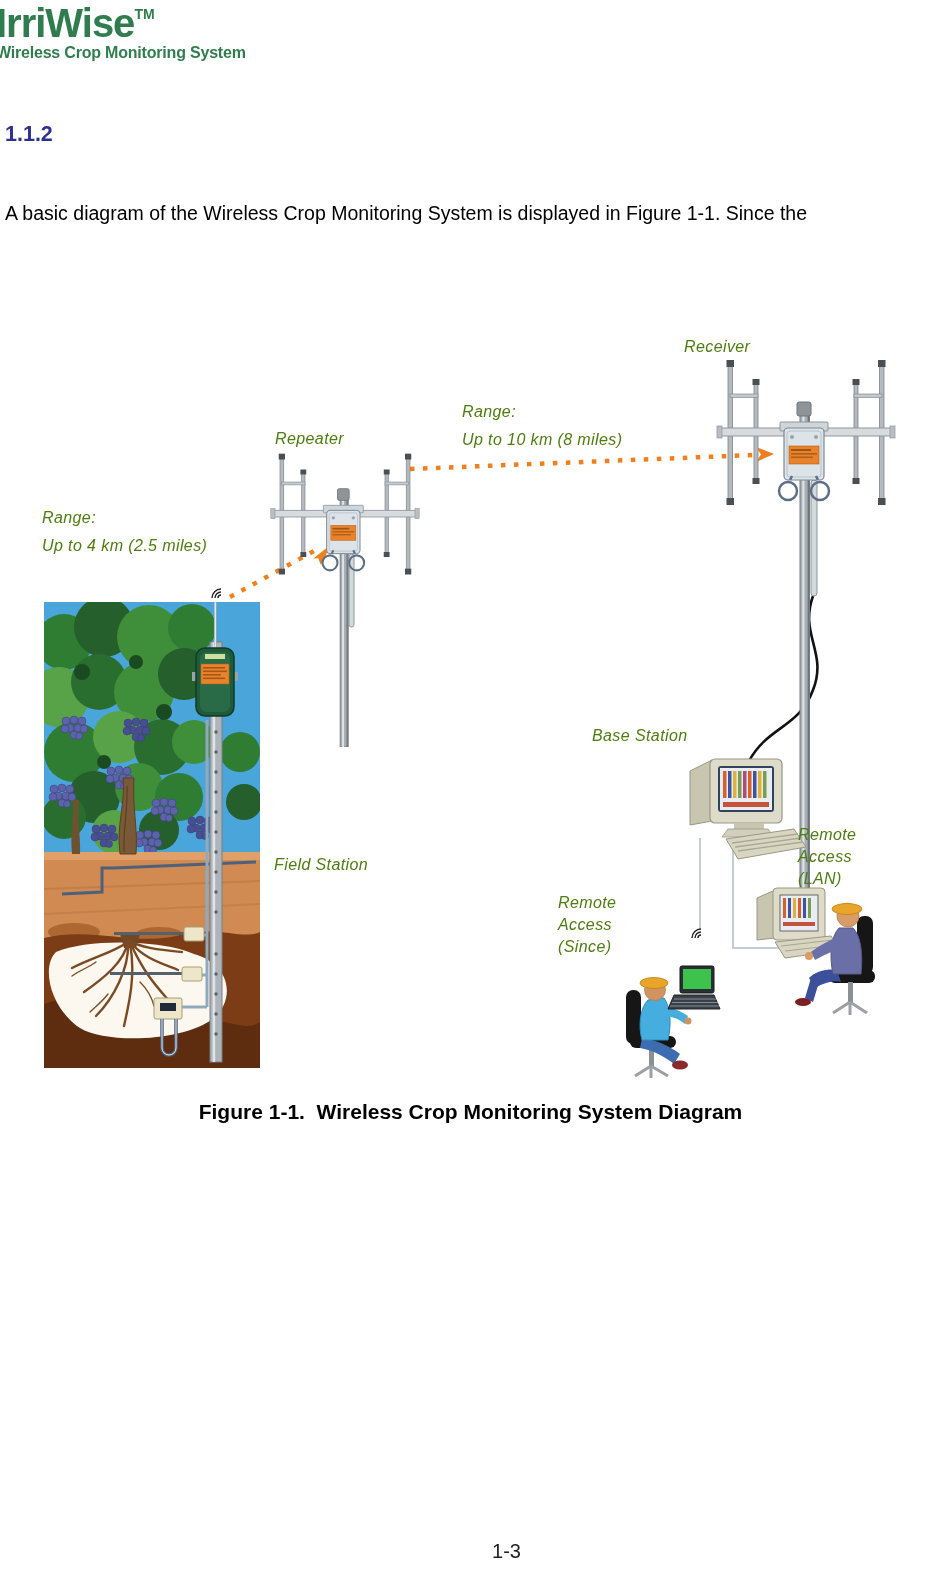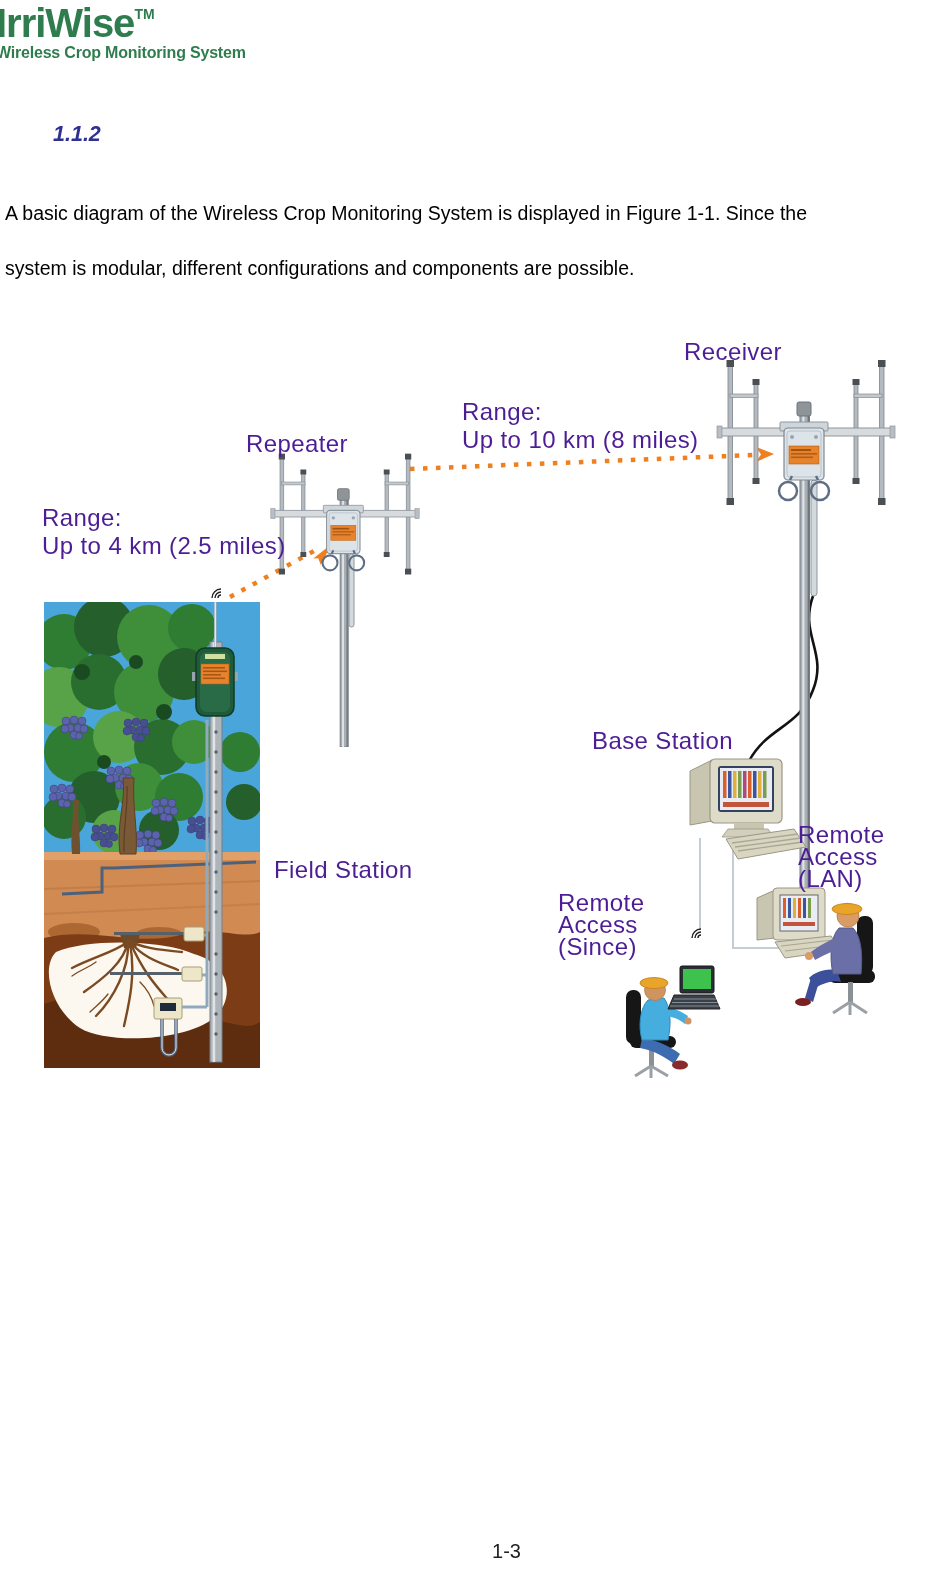--- a/index.html
+++ b/index.html
@@ -5,29 +5,29 @@
   html,body{margin:0;padding:0;background:#fff;}
   .page{position:relative;width:941px;height:1584px;background:#fff;overflow:hidden;
         font-family:"Liberation Sans","DejaVu Sans",sans-serif;color:#1a1a1a;}
   
   .logo{position:absolute;left:-4px;top:2px;color:#2F7D4E;}
   .logo .brand{font-size:40px;font-weight:bold;letter-spacing:-1px;line-height:42px;}
   .logo .tm{font-size:14px;font-weight:bold;vertical-align:18px;letter-spacing:0;margin-top:16px;}
   .logo .tagline{font-size:16px;font-weight:bold;margin-top:0px;letter-spacing:-0.2px;}
   
   .heading{position:absolute;left:5px;top:122px;display:flex;color:#2E3192;
-           font-style:italic;font-weight:bold;font-size:21.5px;margin-left:48px;}
+           font-weight:bold;font-size:21.5px;}
   .heading .num{width:110px;}
   
   .bodytext{position:absolute;left:5px;top:186px;width:933px;font-size:19.5px;color:#000000;}
   .bodytext .line{height:55px;line-height:55px;white-space:nowrap;}
   
   .diagram{position:absolute;left:0;top:330px;width:941px;height:762px;}
   .abs{position:absolute;}
-  .lbl{position:absolute;font-size:24px;color:#4c1d95;letter-spacing:.4px;white-space:nowrap;}
+  .lbl{position:absolute;font-size:16px;color:#4d7c0f;letter-spacing:.4px;white-space:nowrap;font-style:italic;}
   .lbl-center{text-align:left;line-height:22px;}
   
   .caption{position:absolute;left:0;top:1100px;width:941px;text-align:center;
            font-weight:bold;font-size:21px;color:#000;white-space:pre;}
   .pagenum{position:absolute;left:0;top:1540px;width:941px;text-align:center;font-size:20px;color:#222;padding-left:36px;}
   svg{display:block;}
 </style>
 </head>
 <body>
 
@@ -93,21 +93,20 @@
     <div><span class="brand">IrriWise</span><span class="tm">TM</span></div>
     <div class="tagline">Wireless Crop Monitoring System</div>
   </div>
 
   <div class="heading">
     <span class="num">1.1.2</span>
   </div>
 
   <div class="bodytext">
     <div class="line">A basic diagram of the Wireless Crop Monitoring System is displayed in Figure 1-1. Since the</div>
-    <div class="line">system is modular, different configurations and components are possible.</div>
   </div>
 
   <div class="diagram">
 
     <svg class="abs" style="left:0;top:0" width="941" height="762" viewBox="0 0 941 762">
 
       <path d="M700 508 L700 600" stroke="#C3CDD3" stroke-width="2" fill="none"></path>
       <path d="M733 508 L733 618 L795 618" stroke="#C3CDD3" stroke-width="2" fill="none"></path>
 
       <path d="M813 266 C 799 305, 828 322, 813 360 C 799 398, 768 396, 749 431" stroke="#121212" stroke-width="2.6" fill="none"></path>
@@ -364,21 +363,21 @@
       <rect x="61" y="31" width="28" height="20" fill="#3EC24E"></rect>
       <polygon points="52,57 92,57 98,71 46,71" fill="#3A4048" stroke="#222"></polygon>
       <g stroke="#858C94" stroke-width="1" fill="none">
         <path d="M52 61 L94 61"></path>
           <path d="M50 64.5 L96 64.5"></path>
           <path d="M48 68 L97 68"></path>
       </g>
     </svg>
 
     <div class="lbl" style="left:684px;top:8px">Receiver</div>
-    <div class="lbl" style="left:246px;top:100px">Repeater</div>
+    <div class="lbl" style="left:275px;top:100px">Repeater</div>
     <div class="lbl" style="left:462px;top:68px;line-height:28px">
       <div>Range:</div>
       <div>Up to 10 km (8 miles)</div>
     </div>
     <div class="lbl" style="left:42px;top:174px;line-height:28px">
       <div>Range:</div>
       <div>Up to 4 km (2.5 miles)</div>
     </div>
     <div class="lbl" style="left:274px;top:526px">Field Station</div>
     <div class="lbl" style="left:592px;top:397px">Base Station</div>
@@ -387,16 +386,17 @@
       <div>Access</div>
       <div>(LAN)</div>
     </div>
     <div class="lbl lbl-center" style="left:558px;top:562px;width:112px">
       <div>Remote</div>
       <div>Access</div>
       <div>(Since)</div>
     </div>
   </div>
 
+  <div class="caption">Figure 1-1.  Wireless Crop Monitoring System Diagram</div>
 
   <div class="pagenum">1-3</div>
 
 </div>
 
 </body></html>

